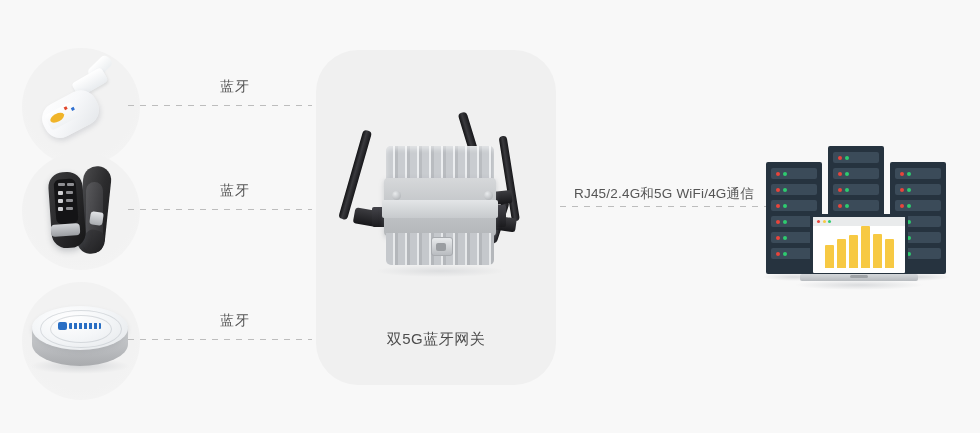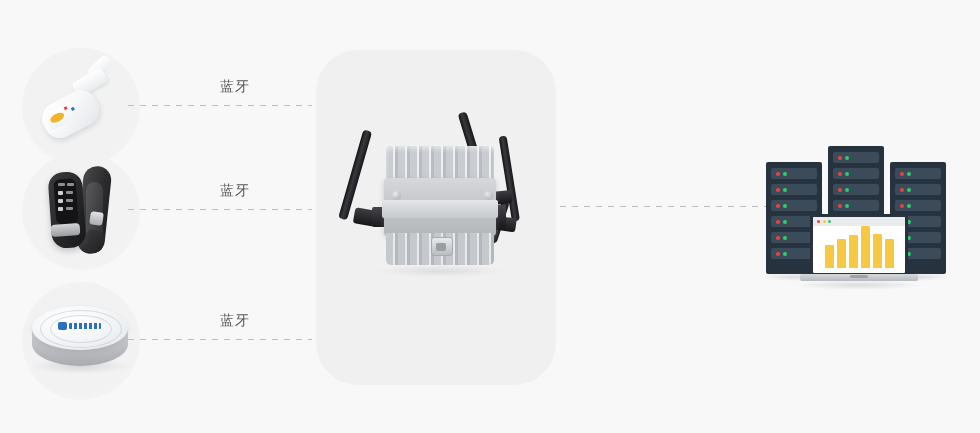--- a/index.html
+++ b/index.html
@@ -241,21 +241,23 @@
     <div class="gw-fin-top"></div>
     <div class="gw-body"></div>
     <div class="gw-band"></div>
     <div class="gw-fin-bot"></div>
     <div class="gw-screw" style="left:56px;top:86px;"></div>
     <div class="gw-screw" style="left:148px;top:86px;"></div>
     <div class="gw-latch"></div>
     <div class="gw-latch-i"></div>
   </div>
 
-
+  <div class="card-label">双5G蓝牙网关</div>
+
+  <div class="link-label">RJ45/2.4G和5G WiFi/4G通信</div>
   <div class="link-dash"></div>
 
   <div class="farm">
 
     <div class="rack" style="left:0px;top:22px;width:56px;height:112px;">
       <div class="slot">
           <i class="led led-r"></i>
           <i class="led led-g"></i>
         </div>
       <div class="slot">

